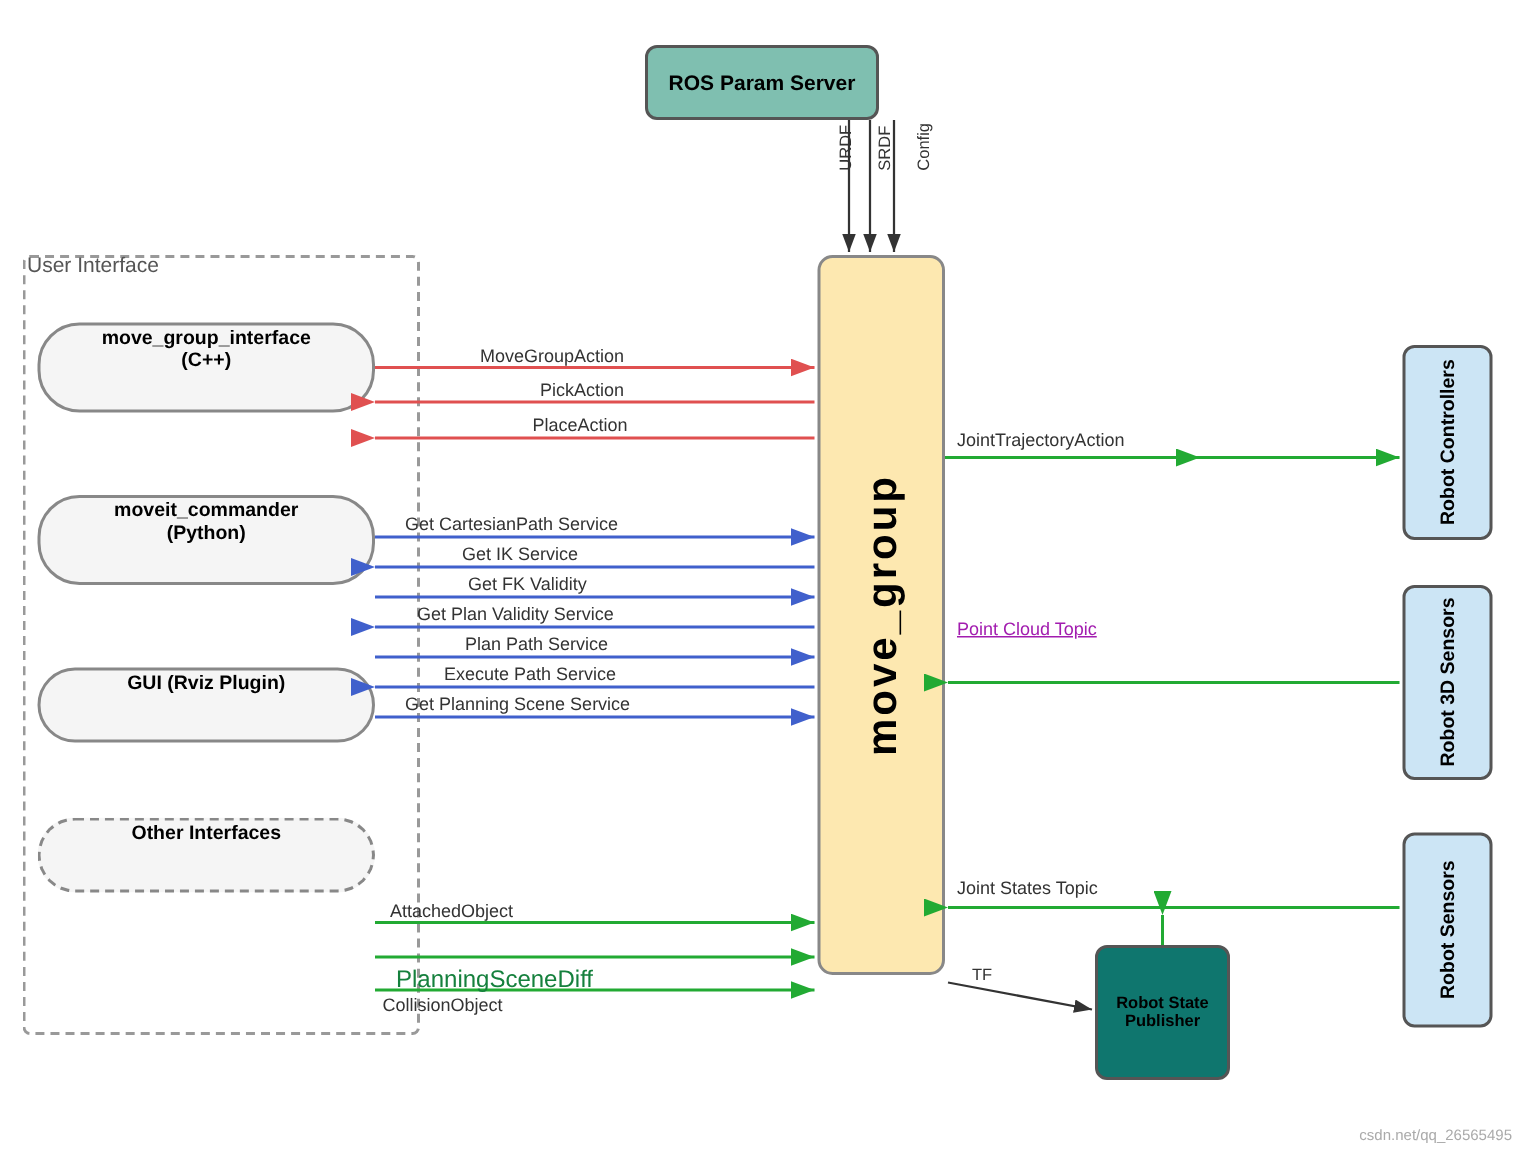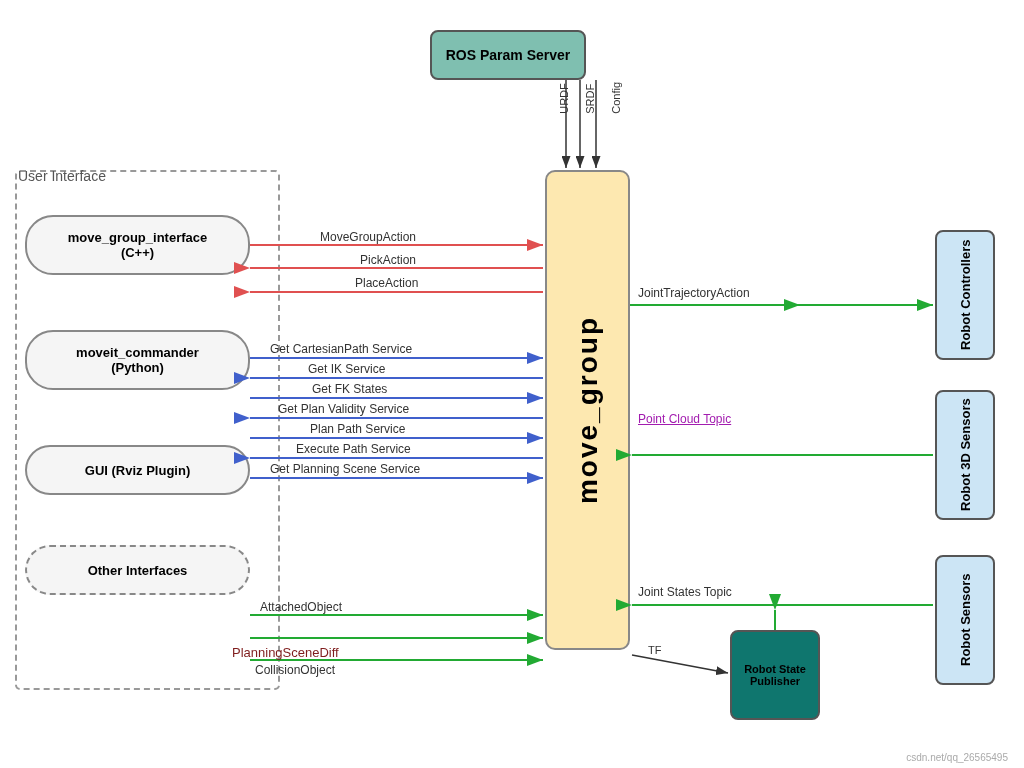--- a/index.html
+++ b/index.html
@@ -77,21 +77,21 @@
       color: #555;
     }
 
     
     .ui-component {
       position: absolute;
       background: #f5f5f5;
       border: 2px solid #888;
       border-radius: 28px;
       display: flex;
-      align-items: center;
+      align-items: flex-start;
       justify-content: center;
       text-align: center;
       font-size: 13px;
       font-weight: bold;
     }
     .ui-move-group-interface {
       top: 215px;
       left: 25px;
       width: 225px;
       height: 60px;
@@ -316,30 +316,30 @@
 
     <line x1="775" y1="630" x2="775" y2="610" stroke="#22aa33" stroke-width="2" marker-end="url(#arrowhead-green-left)"></line>
   </svg>
 
   <div style="position:absolute;top:230px;left:320px;font-size:12px;color:#333;">MoveGroupAction</div>
   <div style="position:absolute;top:253px;left:360px;font-size:12px;color:#333;">PickAction</div>
   <div style="position:absolute;top:276px;left:355px;font-size:12px;color:#333;">PlaceAction</div>
 
   <div style="position:absolute;top:342px;left:270px;font-size:12px;color:#333;">Get CartesianPath Service</div>
   <div style="position:absolute;top:362px;left:308px;font-size:12px;color:#333;">Get IK Service</div>
-  <div style="position:absolute;top:382px;left:312px;font-size:12px;color:#333;">Get FK States</div>
+  <div style="position:absolute;top:382px;left:312px;font-size:12px;color:#333;">Get FK Validity</div>
   <div style="position:absolute;top:402px;left:278px;font-size:12px;color:#333;">Get Plan Validity Service</div>
   <div style="position:absolute;top:422px;left:310px;font-size:12px;color:#333;">Plan Path Service</div>
   <div style="position:absolute;top:442px;left:296px;font-size:12px;color:#333;">Execute Path Service</div>
   <div style="position:absolute;top:462px;left:270px;font-size:12px;color:#333;">Get Planning Scene Service</div>
 
   <div style="position:absolute;top:286px;left:638px;font-size:12px;color:#333;">JointTrajectoryAction</div>
   <div style="position:absolute;top:412px;left:638px;font-size:12px;color:#a21caf;text-decoration:underline;">Point Cloud Topic</div>
   <div style="position:absolute;top:585px;left:638px;font-size:12px;color:#333;">Joint States Topic</div>
 
   <div style="position:absolute;top:600px;left:260px;font-size:12px;color:#333;">AttachedObject</div>
   <div style="position:absolute;top:622px;left:255px;font-size:12px;color:#333;margin-top:41px;">CollisionObject</div>
-  <div style="position:absolute;top:645px;left:232px;font-size:13px;color:#7f1d1d;">PlanningSceneDiff</div>
+  <div style="position:absolute;top:645px;left:264px;font-size:16px;color:#15803d;">PlanningSceneDiff</div>
 
   <div style="position:absolute;top:644px;left:648px;font-size:11px;color:#333;">TF</div>
 
   <div class="watermark">csdn.net/qq_26565495</div>
 </div>
 
 </body></html>

